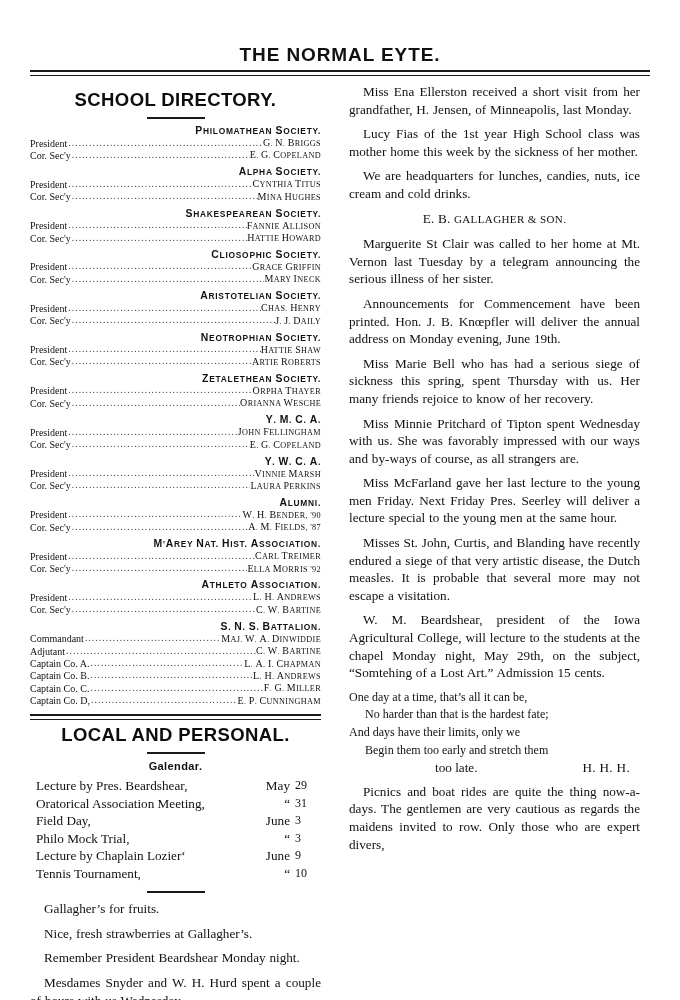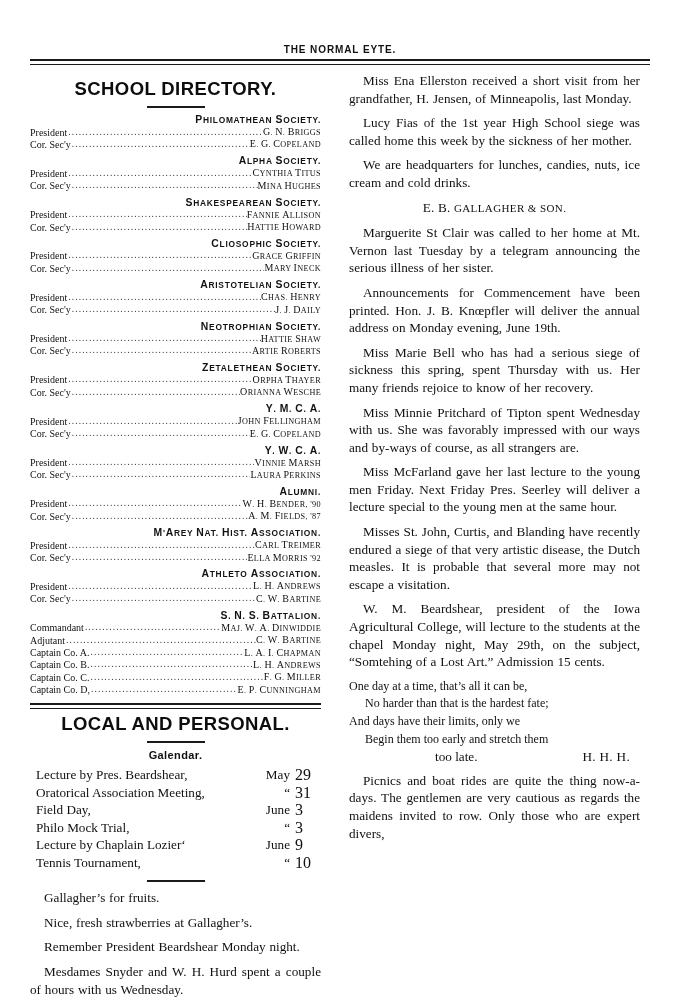--- a/index.html
+++ b/index.html
@@ -23,21 +23,21 @@
     position: relative;
     box-sizing: border-box;
     padding: 0;
   }
 
   
   .running-head {
     text-align: center;
     font-family: "Liberation Sans", "DejaVu Sans", sans-serif;
     font-weight: bold;
-    font-size: 10px;
+    font-size: 19px;
     letter-spacing: 0.9px;
     padding-top: 44px;
     color: #111;
   }
   .head-rules {
     margin: 4px 30px 0 30px;
     border-top: 2.5px solid #1a1a1a;
     border-bottom: 1.4px solid #1a1a1a;
     height: 3px;
     box-sizing: content-box;
@@ -141,21 +141,21 @@
   }
   .cal-event { flex: 1 1 auto; margin-left: 6px; }
   .cal-month {
     flex: 0 0 46px;
     text-align: right;
     padding-right: 5px;
   }
   .cal-day {
     flex: 0 0 26px;
     text-align: left;
-    font-size: 16px;
+    font-size: 12px;
   }
   .cal-rule {
     width: 58px;
     height: 0;
     border-top: 2px solid #1a1a1a;
     margin: 9px auto 7px auto;
   }
 
   
   p.para {
@@ -425,21 +425,21 @@
           <p class="para">Gallagher’s for fruits.</p>
           <p class="para">Nice, fresh  strawberries at  Gallagher’s.</p>
           <p class="para">Remember President Beardshear Monday night.</p>
           <p class="para">Mesdames Snyder and W. H. Hurd spent a couple of hours with us Wednesday.</p>
         </div>
     </div>
 
     <div class="col col-right">
       <div id="right-paragraphs-1">
           <p class="para">Miss Ena Ellerston received a  short visit from her  grandfather, H.  Jensen, of Minneapolis, last Monday.</p>
-          <p class="para">Lucy Fias of the  1st  year  High School siege was called home this week by the sickness of her mother.</p>
+          <p class="para">Lucy Fias of the  1st  year  High School class was mother home this week by the sickness of her mother.</p>
           <p class="para">We are headquarters for lunches, candies, nuts, ice cream and  cold drinks.</p>
         </div>
 
       <div class="signoff">
         <span>E. B. </span><span class="sc">Gallagher &amp; Son.</span>
       </div>
 
       <div id="right-paragraphs-2">
           <p class="para">Marguerite  St Clair  was  called  to her home at Mt. Vernon last  Tuesday by a telegram announcing the  serious illness of her sister.</p>
           <p class="para">Announcements for Commencement have been printed.  Hon. J. B. Knœpfler will deliver the annual address on  Monday evening, June 19th.</p>

